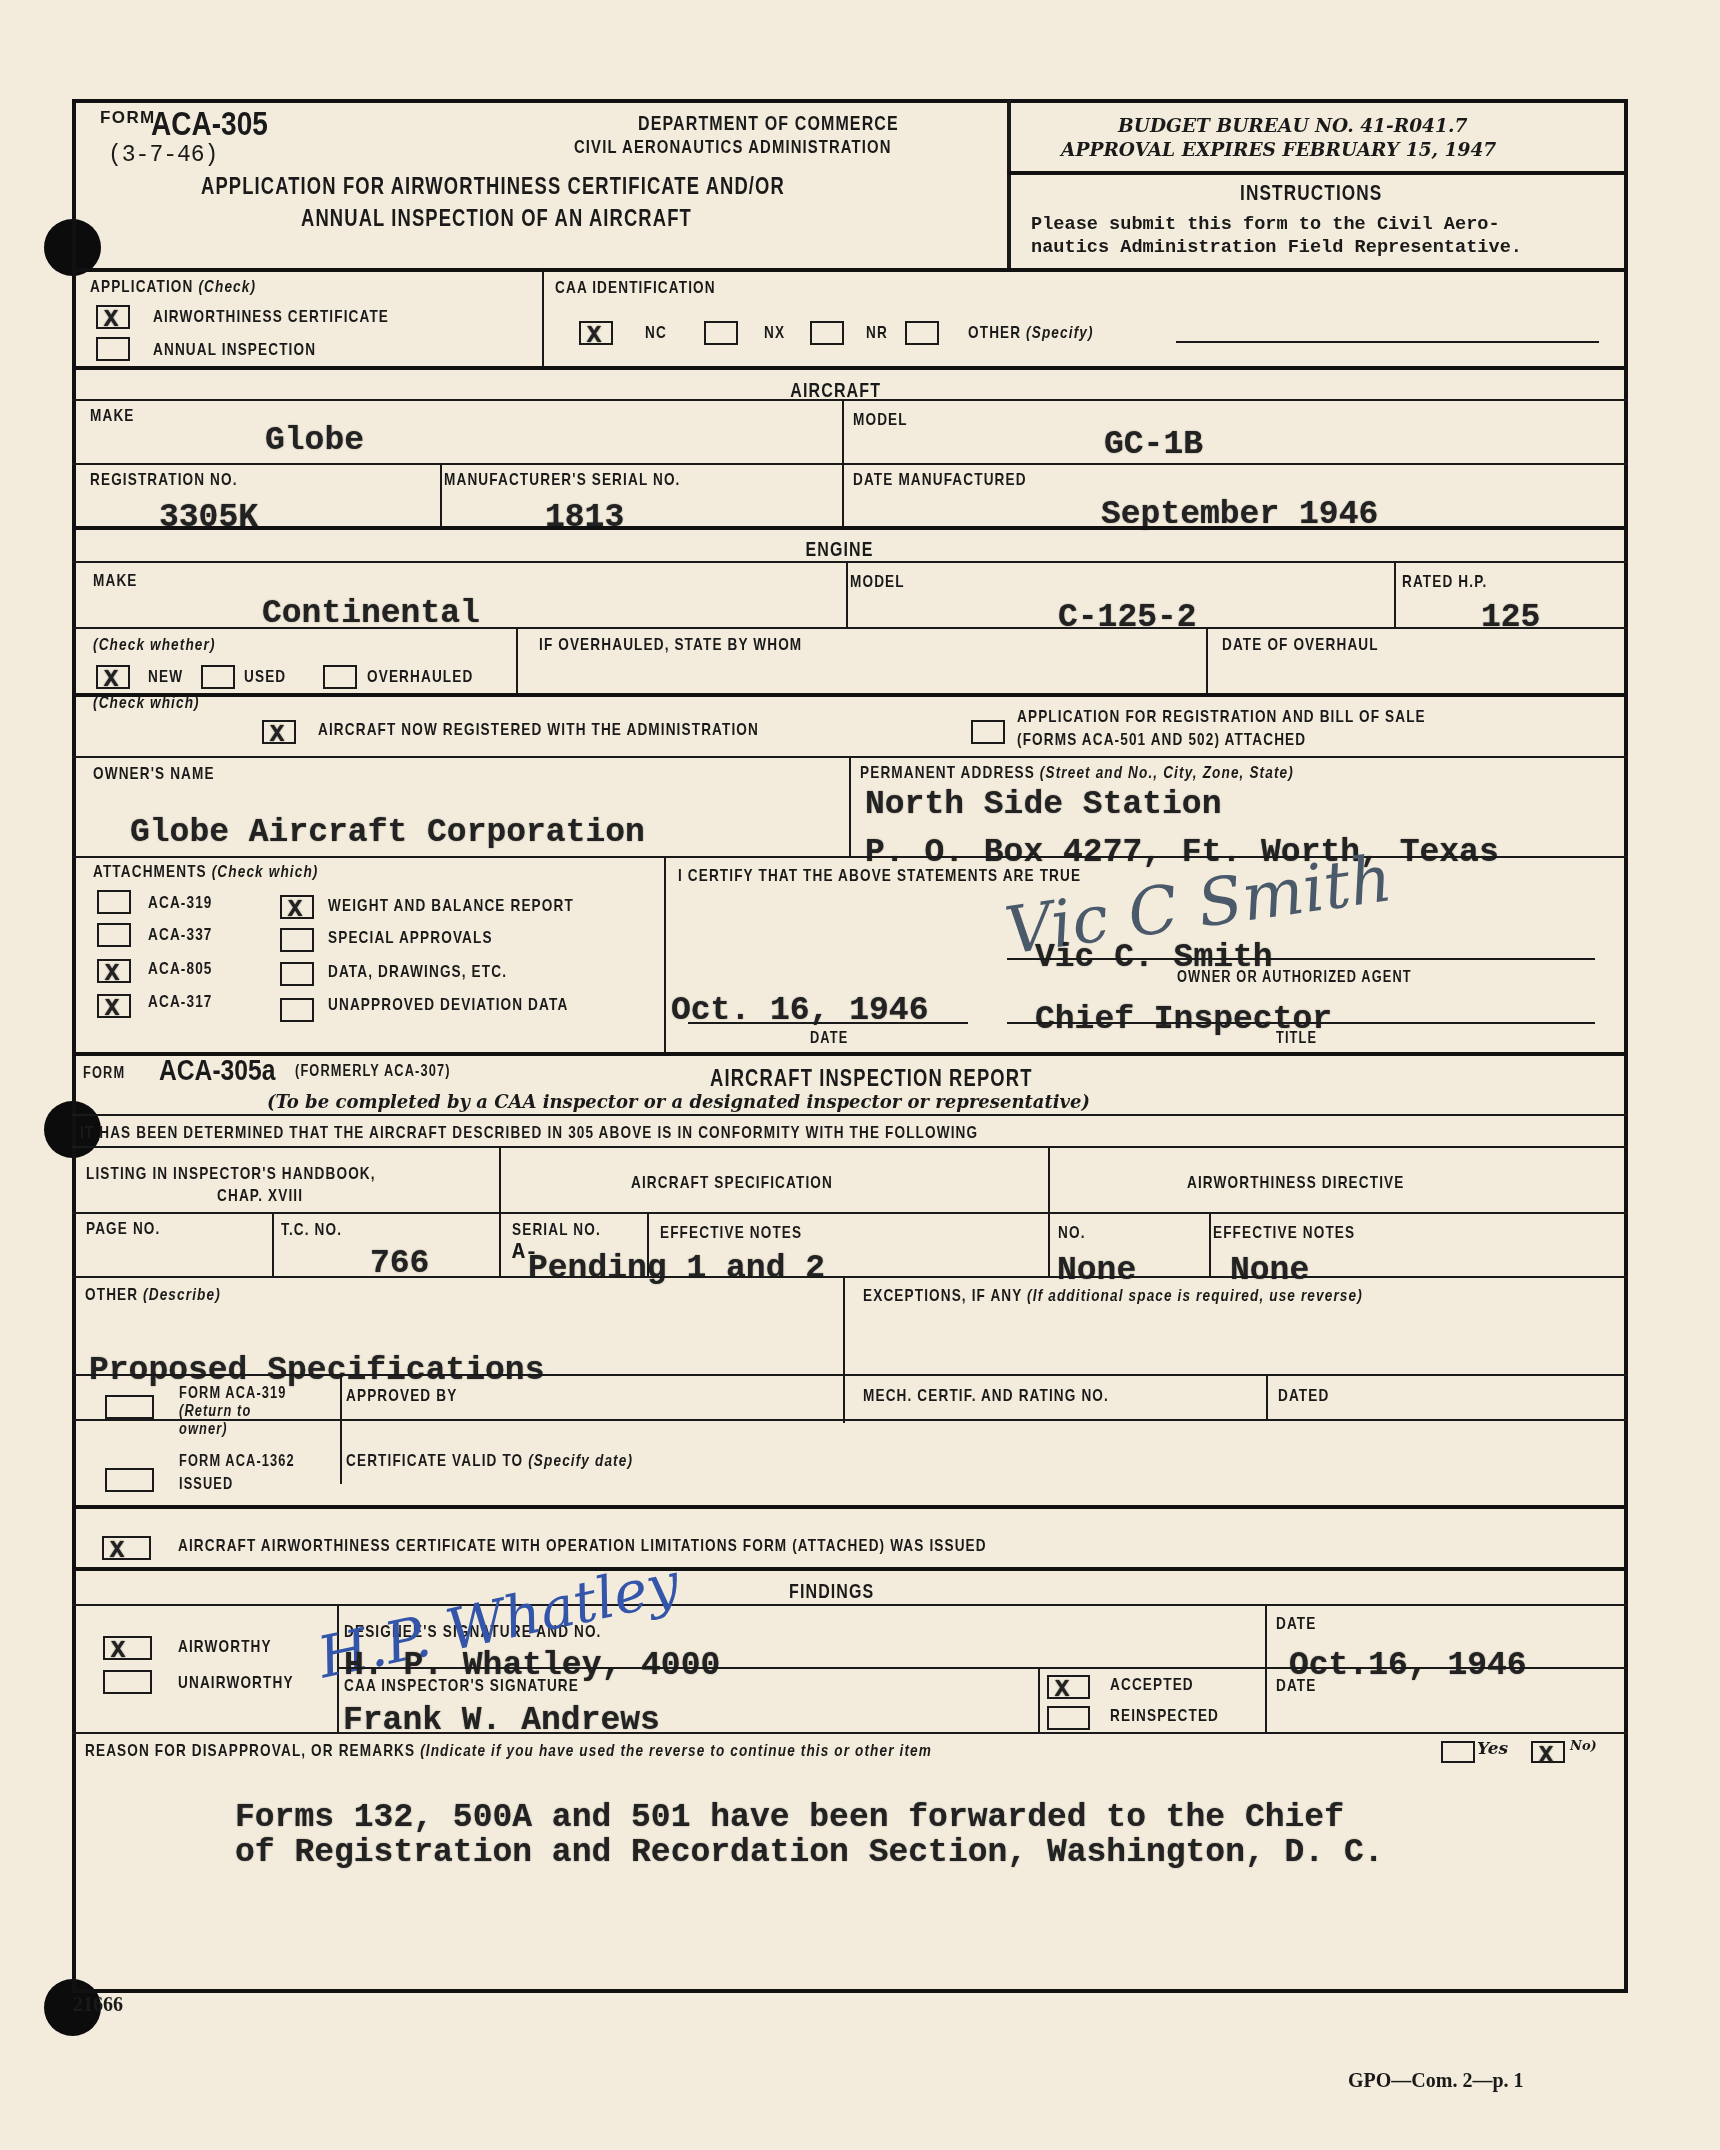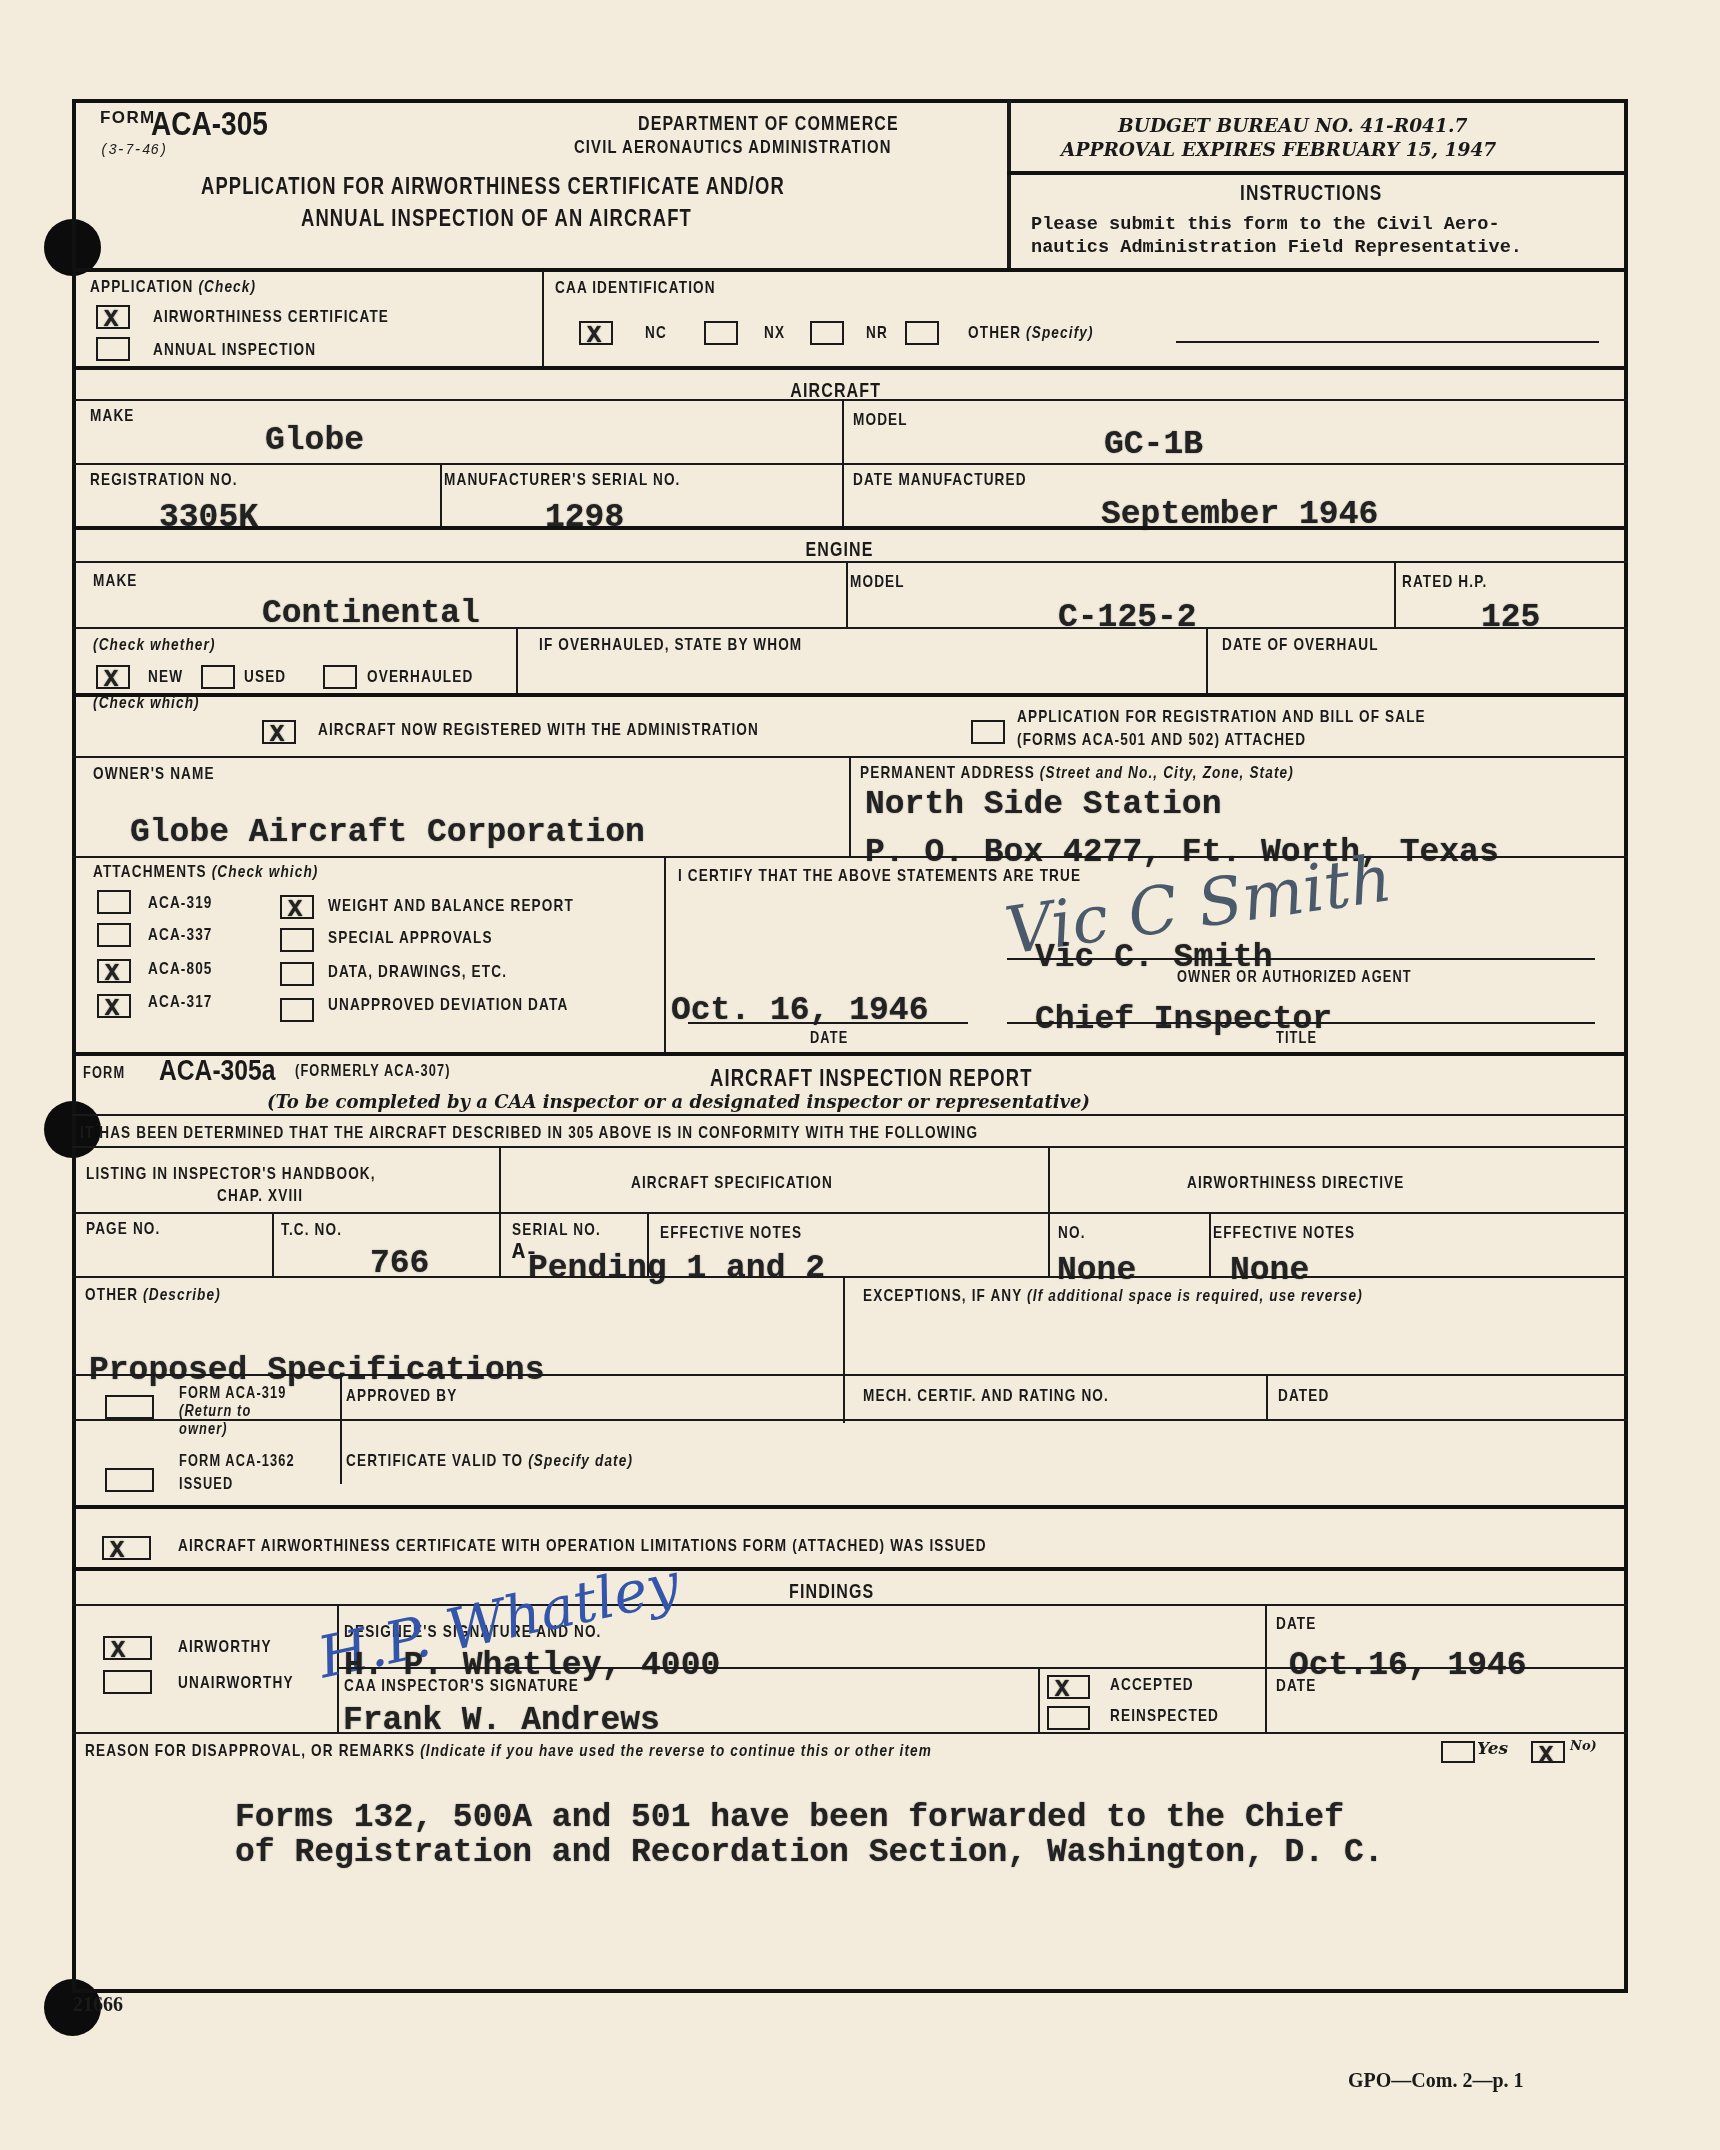--- a/index.html
+++ b/index.html
@@ -31,21 +31,21 @@
 
 <div class="frame" style="left:72px;top:99px;width:1556px;height:1894px;"></div>
 
 <div class="vl" style="left:1007px;top:100px;height:168px;border-left-width:4.3px;"></div>
 <div class="hlt" style="left:1007px;top:171px;width:621px;"></div>
 
 <div class="abs" style="left:100px;top:108px;">
   <span class="lbl" style="position:relative;font-size:17px;">FORM</span>
 </div>
 <div class="title-big" style="left:151px;top:105px;">ACA-305</div>
-<div class="mono-txt" style="left:100px;top:142px;font-size:14px;font-weight:normal;font-style:italic;">(3-7-46)</div>
+<div class="mono-txt" style="left:108px;top:142px;font-size:23px;font-weight:normal;">(3-7-46)</div>
 <div class="lbl" style="left:638px;top:112px;font-size:20px;">DEPARTMENT OF COMMERCE</div>
 <div class="lbl" style="left:574px;top:136px;font-size:18.6px;">CIVIL AERONAUTICS ADMINISTRATION</div>
 <div class="lbl" style="left:201px;top:173px;font-size:23px;">APPLICATION FOR AIRWORTHINESS CERTIFICATE AND/OR</div>
 <div class="lbl" style="left:301px;top:205px;font-size:23px;">ANNUAL INSPECTION OF AN AIRCRAFT</div>
 
 <div class="serif-i" style="left:1118px;top:115px;font-size:18.6px;">BUDGET BUREAU NO. 41-R041.7</div>
 <div class="serif-i" style="left:1061px;top:139px;font-size:18.6px;">APPROVAL EXPIRES  FEBRUARY 15, 1947</div>
 <div class="lbl" style="left:1240px;top:181px;font-size:21.5px;">INSTRUCTIONS</div>
 <div class="mono-txt" style="left:1031px;top:214px;font-size:18.6px;">Please submit this form to the Civil Aero-</div>
 <div class="mono-txt" style="left:1031px;top:237px;font-size:18.6px;">nautics Administration Field Representative.</div>
@@ -81,21 +81,21 @@
 <div class="vl" style="left:842px;top:400px;height:129px;"></div>
 <div class="lbl" style="left:90px;top:406px;">MAKE</div>
 <div class="typed" style="left:265px;top:422px;">Globe</div>
 <div class="lbl" style="left:853px;top:410px;">MODEL</div>
 <div class="typed" style="left:1104px;top:426px;">GC-1B</div>
 <div class="hl" style="left:72px;top:463px;width:1556px;"></div>
 <div class="vl" style="left:440px;top:465px;height:62px;"></div>
 <div class="lbl" style="left:90px;top:470px;">REGISTRATION NO.</div>
 <div class="typed" style="left:159px;top:499px;">3305K</div>
 <div class="lbl" style="left:444px;top:470px;">MANUFACTURER'S SERIAL NO.</div>
-<div class="typed" style="left:545px;top:499px;">1298</div>
+<div class="typed" style="left:545px;top:499px;">1813</div>
 <div class="lbl" style="left:853px;top:470px;">DATE MANUFACTURED</div>
 <div class="typed" style="left:1101px;top:496px;text-align:right;">September 1946</div>
 <div class="hlt" style="left:72px;top:526px;width:1556px;"></div>
 
 <div class="lbl ctr" style="left:797px;top:538px;font-size:20px;">ENGINE</div>
 <div class="hl" style="left:72px;top:561px;width:1556px;"></div>
 <div class="vl" style="left:846px;top:562px;height:65px;"></div>
 <div class="vl" style="left:1394px;top:562px;height:65px;"></div>
 <div class="lbl" style="left:93px;top:571px;">MAKE</div>
 <div class="typed" style="left:262px;top:595px;">Continental</div>

